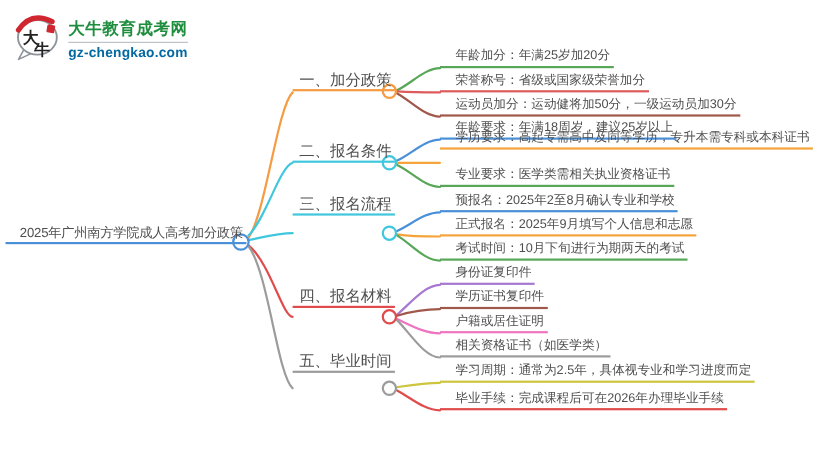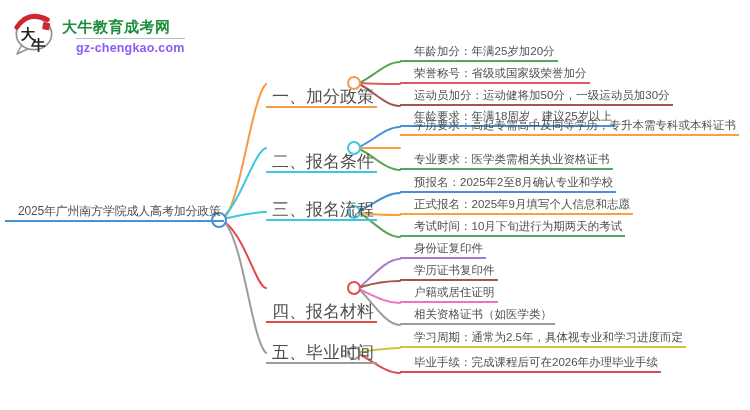--- a/index.html
+++ b/index.html
@@ -10,42 +10,42 @@
   .header{position:absolute;left:13px;top:10px;display:flex;align-items:flex-start;gap:7px;}
   .logo-text{display:flex;flex-direction:column;margin-top:8px;justify-content:flex-end;}
   .site-name{font-size:15px;font-weight:bold;letter-spacing:0.5px;line-height:18px;}
   .site-url{font-size:12.5px;font-weight:bold;letter-spacing:0.2px;line-height:14px;
             border-top:1px solid #b9bcc0;margin-top:2px;padding-top:2px;}
 
   
   .node{position:absolute;white-space:nowrap;color:#4f4f4f;line-height:18px;
         border-bottom:2px solid #ccc;}
   .central{left:5px;top:202px;font-size:12px;padding:0 3px 0 13px;letter-spacing:-0.2px;}
-  .branch{left:266px;font-size:17px;padding:0 3px 0 6px;margin-top:25px;}
+  .branch{left:266px;font-size:14px;padding:0 3px 0 6px;}
   .sub{left:400px;font-size:11.5px;padding:0 3px 0 14px;}
 
   .links{position:absolute;left:0;top:0;}
 </style>
 </head>
 <body>
 
 <div class="stage">
 
   <div class="header">
     <svg width="42" height="46" viewBox="0 0 44 46">
       <polygon points="9,36 4,45 17,39" fill="#ffffff" stroke="#8d939a" stroke-width="1.5" stroke-linejoin="round"></polygon>
       <ellipse cx="22" cy="24" rx="18.5" ry="16.5" fill="#ffffff" stroke="#8d939a" stroke-width="1.8"></ellipse>
       <path d="M4,17 Q16,-1 36,9" fill="none" stroke-width="5" stroke-linecap="round" stroke="#cf2630"></path>
       <rect x="31" y="12" width="7.5" height="7.5" rx="1" transform="rotate(10 34 16)" fill="#cf2630"></rect>
       <text x="8" y="29" font-size="15" font-weight="bold" fill="#222222">大</text>
       <text x="19" y="41" font-size="15" font-weight="bold" fill="#222222">牛</text>
     </svg>
     <div class="logo-text">
       <div class="site-name" style="color: rgb(30, 142, 62);">大牛教育成考网</div>
-      <div class="site-url" style="color: #8b5cf6; margin-left: 14px;">gz-chengkao.com</div>
+      <div class="site-url" style="color: #0369a1;">gz-chengkao.com</div>
     </div>
   </div>
 
   <svg class="links" width="750" height="410" viewBox="0 0 750 410">
 
     <path d="M226,216 C242,192 252,98 266,84" fill="none" stroke-width="2" stroke-linecap="round" stroke="#f59b42"></path>
     <path d="M226,214 C242,198 254,152 266,148" fill="none" stroke-width="2" stroke-linecap="round" stroke="#41c7dd"></path>
     <path d="M227,218 C242,215 254,212 266,212" fill="none" stroke-width="2" stroke-linecap="round" stroke="#41c7dd"></path>
     <path d="M226,223 C246,240 257,288 266,288" fill="none" stroke-width="2" stroke-linecap="round" stroke="#e04b4b"></path>
     <path d="M226,224 C244,248 252,340 266,353" fill="none" stroke-width="2" stroke-linecap="round" stroke="#9c9c9c"></path>
@@ -76,21 +76,21 @@
     <circle cx="354" cy="212" r="6" fill="#ffffff" stroke-width="2" stroke="#41c7dd"></circle>
     <circle cx="354" cy="288" r="6" fill="#ffffff" stroke-width="2" stroke="#e04b4b"></circle>
     <circle cx="354" cy="353" r="6" fill="#ffffff" stroke-width="2" stroke="#9c9c9c"></circle>
   </svg>
 
   <div class="node central" style="border-bottom-color: rgb(74, 144, 217);">2025年广州南方学院成人高考加分政策</div>
 
   <div class="node branch" style="top: 63px; border-bottom-color: rgb(245, 155, 66);">一、加分政策</div>
   <div class="node branch" style="top: 128px; border-bottom-color: rgb(65, 199, 221);">二、报名条件</div>
   <div class="node branch" style="top: 176px; border-bottom-color: rgb(65, 199, 221);">三、报名流程</div>
-  <div class="node branch" style="top: 278px; border-bottom-color: rgb(224, 75, 75); font-family: Liberation Serif, serif;">四、报名材料</div>
+  <div class="node branch" style="top: 260px; border-bottom-color: rgb(224, 75, 75);">四、报名材料</div>
   <div class="node branch" style="top: 319px; border-bottom-color: rgb(156, 156, 156);">五、毕业时间</div>
 
   <div class="node sub" style="top: 42px; border-bottom-color: rgb(88, 167, 88);">年龄加分：年满25岁加20分</div>
   <div class="node sub" style="top: 64px; border-bottom-color: rgb(221, 91, 91);">荣誉称号：省级或国家级荣誉加分</div>
   <div class="node sub" style="top: 86px; border-bottom-color: rgb(160, 88, 74);">运动员加分：运动健将加50分，一级运动员加30分</div>
 
   <div class="node sub" style="top: 107px; border-bottom-color: rgb(74, 144, 217);">年龄要求：年满18周岁，建议25岁以上</div>
   <div class="node sub" style="top: 116px; border-bottom-color: rgb(245, 164, 60);">学历要求：高起专需高中及同等学历，专升本需专科或本科证书</div>
   <div class="node sub" style="top: 150px; border-bottom-color: rgb(88, 167, 88);">专业要求：医学类需相关执业资格证书</div>
 

